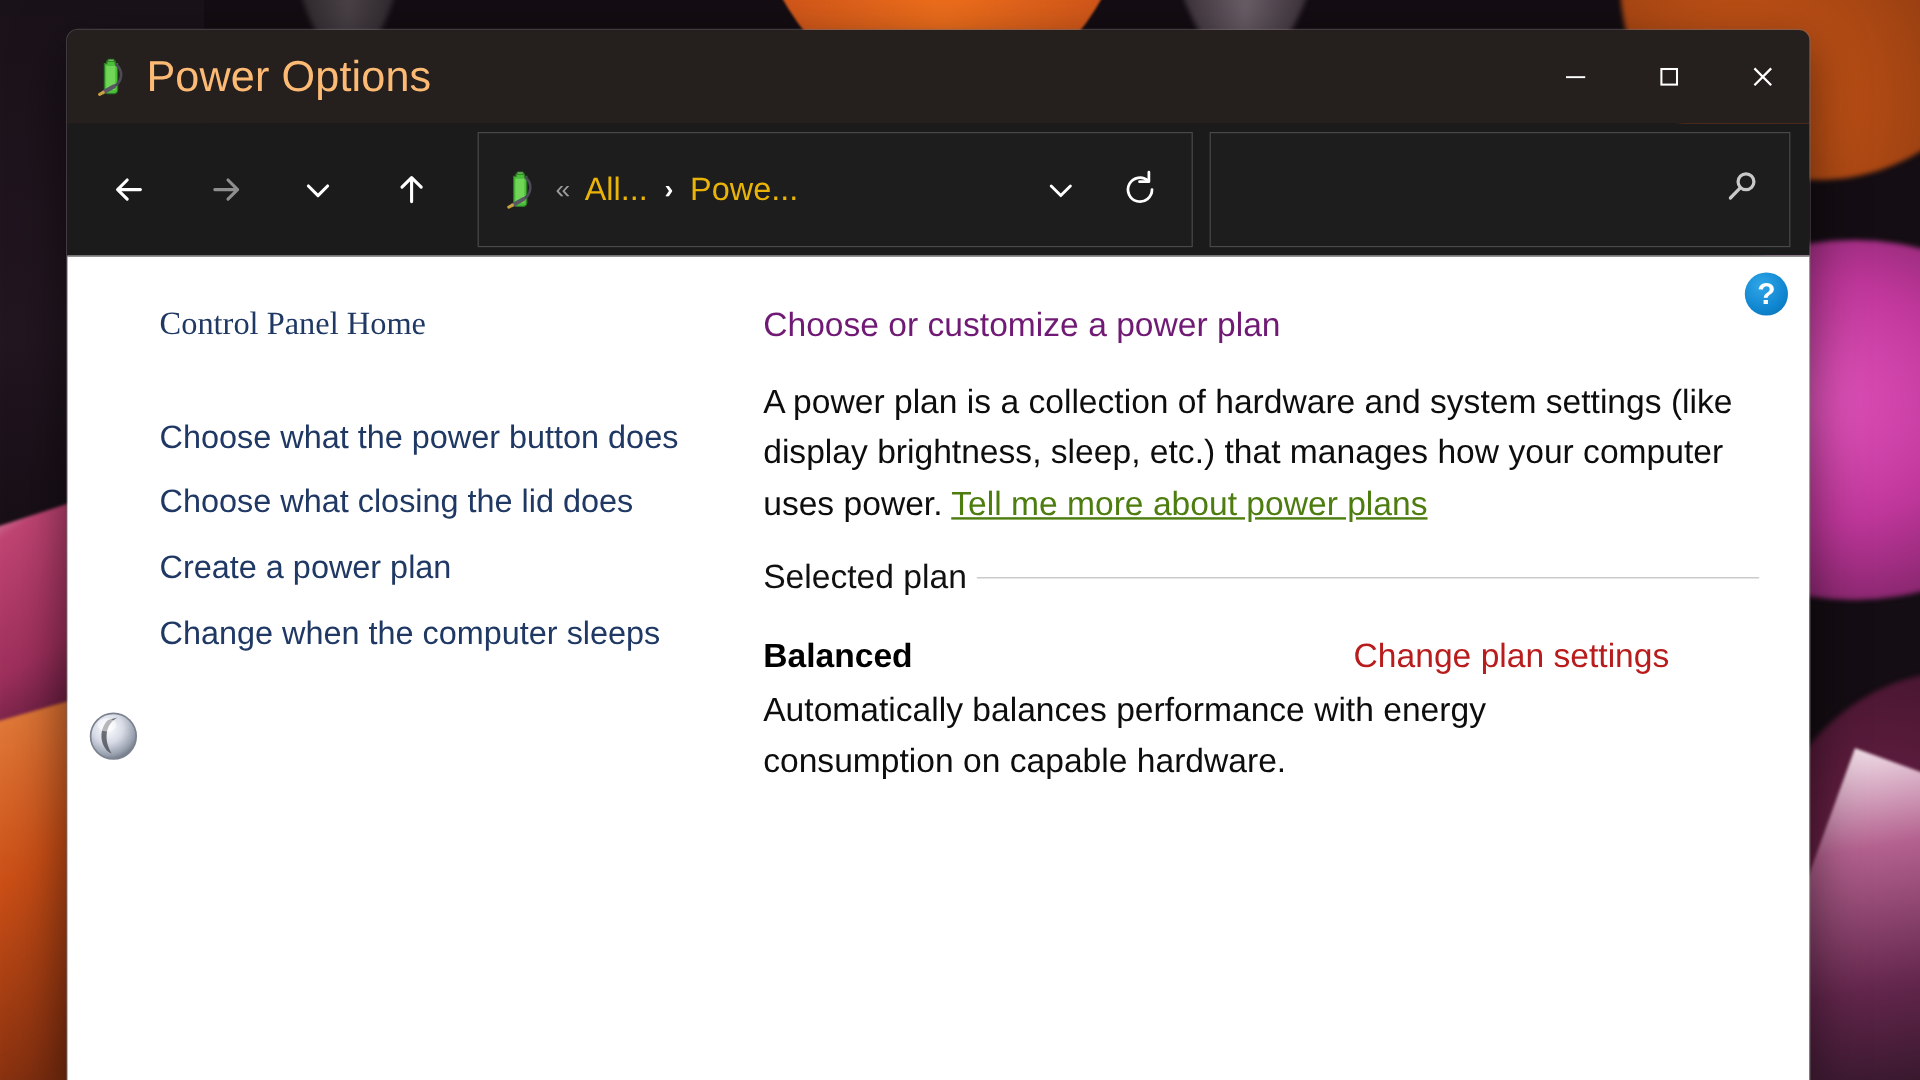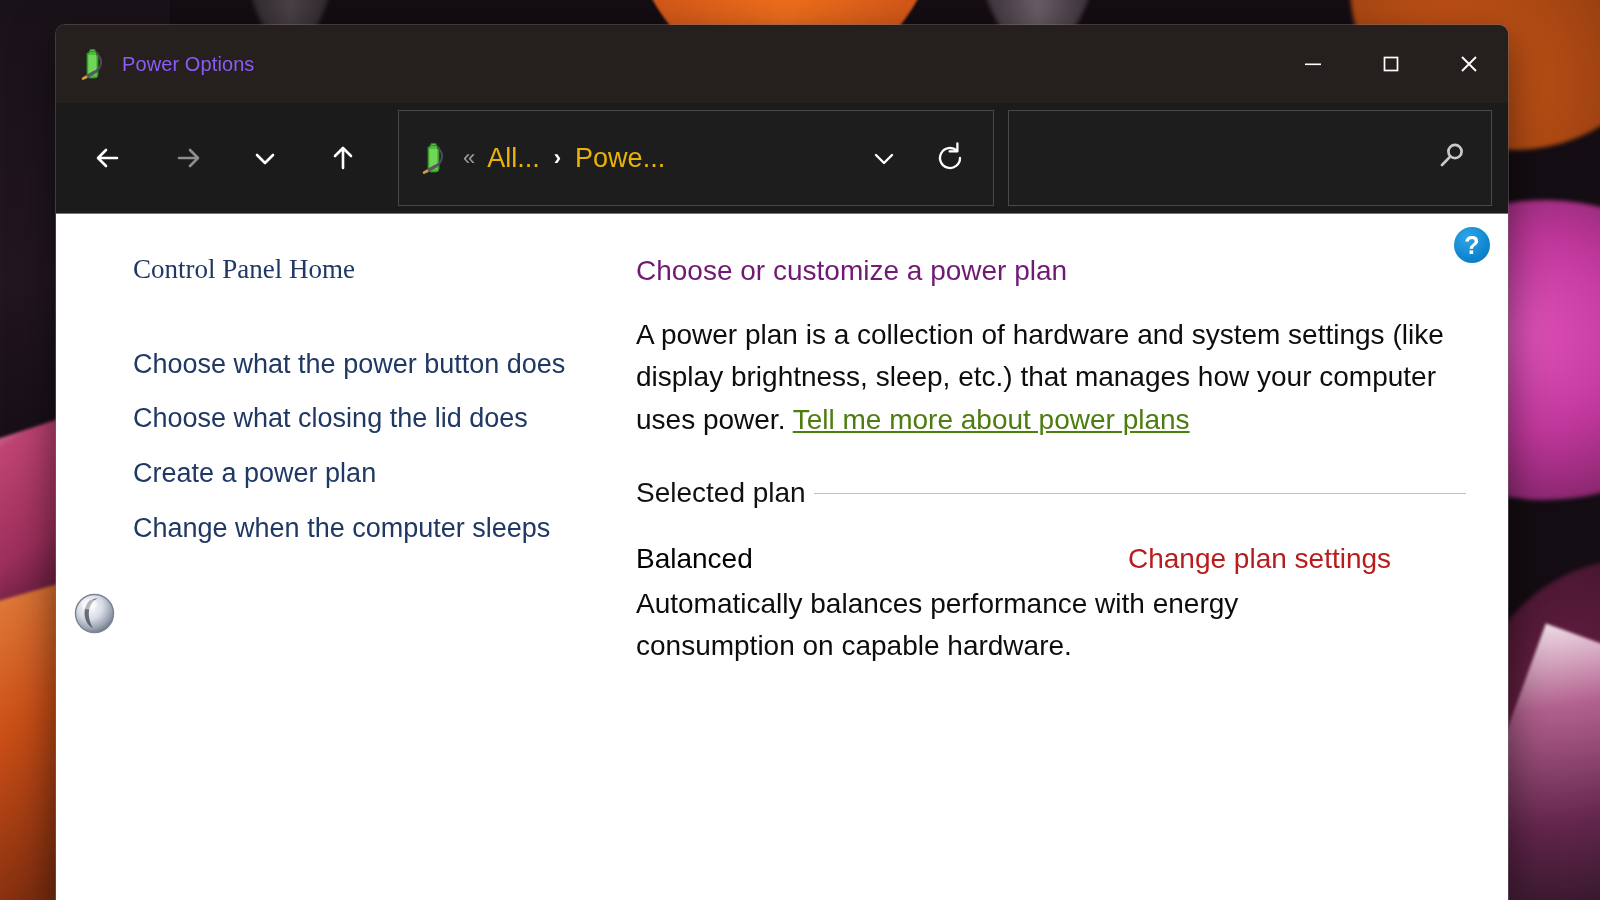--- a/index.html
+++ b/index.html
@@ -111,22 +111,22 @@
     gap: 16px;
     padding-left: 20px;
   }
   .battery-icon {
     position: relative;
     width: 30px;
     height: 34px;
     flex: none;
   }
   #window-title {
-    color: #8b5cf6;
-    font-size: 20px;
+    color: #fdba74;
+    font-size: 36px;
     font-weight: 400;
     letter-spacing: .1px;
     white-space: nowrap;
   }
   #window-controls {
     position: absolute;
     right: 0; top: 0;
     height: 78px;
     display: flex;
   }
@@ -293,42 +293,42 @@
   }
   #intro-link {
     color: #4d7c0f;
     text-decoration: underline;
   }
 
   #selected-plan-row {
     display: flex;
     align-items: center;
     gap: 8px;
-    margin-top: 36px;
+    margin-top: 24px;
   }
   #selected-plan-label {
     color: #111111;
     font-size: 28px;
     white-space: nowrap;
   }
   #selected-plan-rule {
     flex: 1;
     height: 1px;
     background: #bfbfbf;
   }
 
   #plan-header-row {
     display: flex;
     align-items: baseline;
     margin-top: 34px;
   }
   #plan-name {
     color: #000000;
     font-size: 28px;
-    font-weight: normal;
+    font-weight: bold;
     width: 492px;
     flex: none;
   }
   #change-plan-settings {
     color: #b91c1c;
     font-size: 28px;
   }
   #plan-description {
     color: #0d0d0d;
     font-size: 28px;

